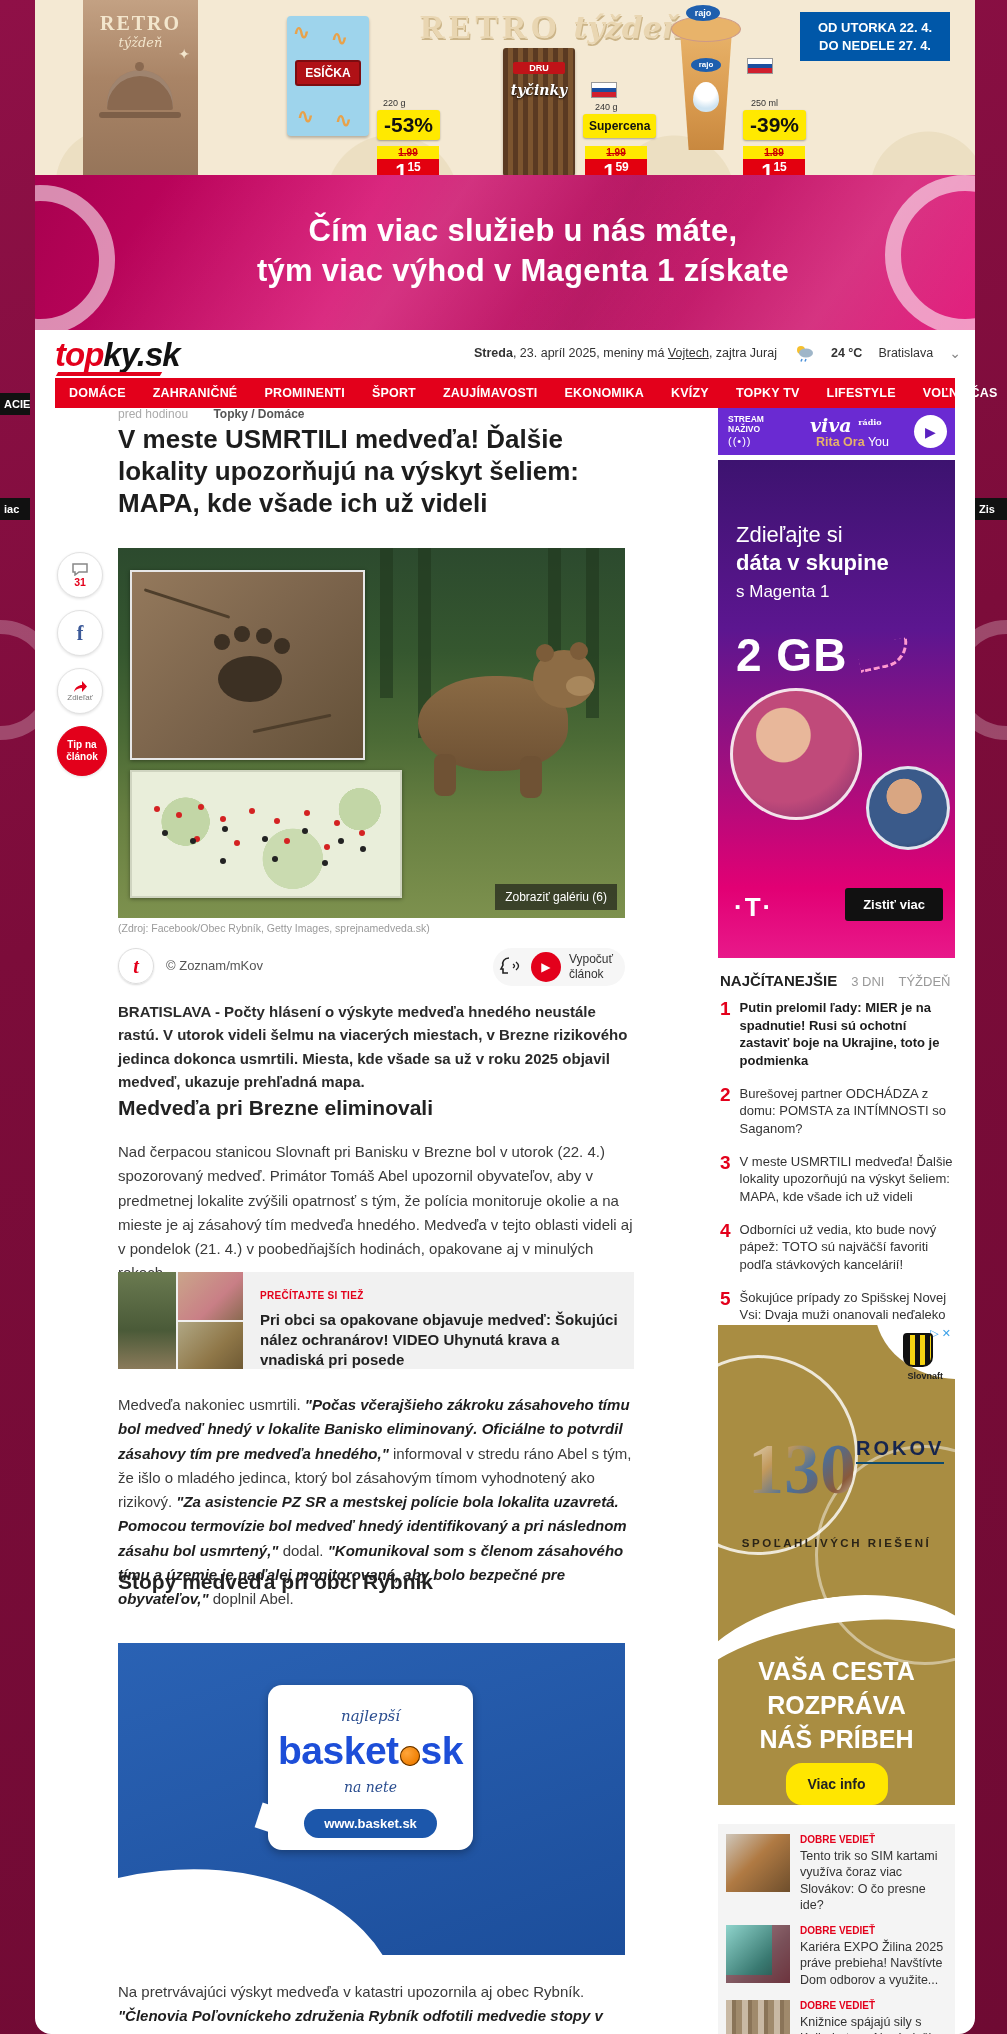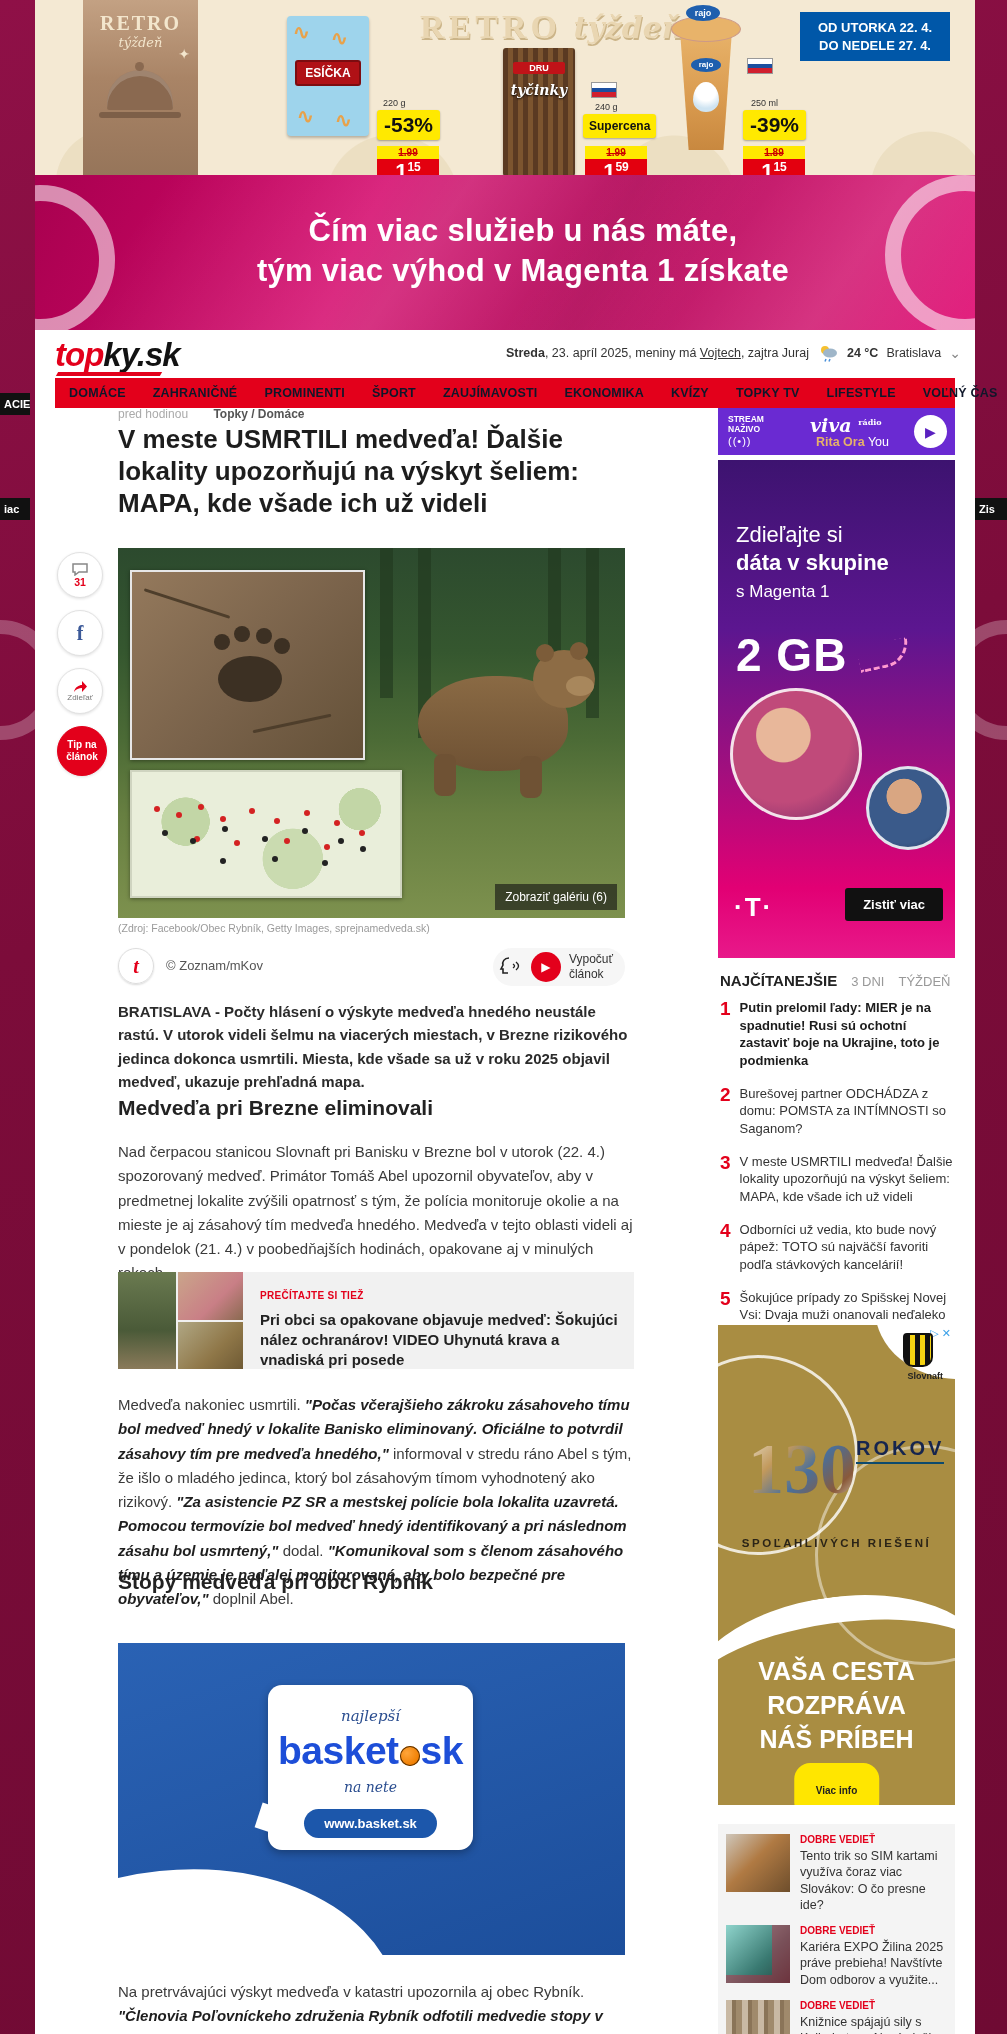--- a/index.html
+++ b/index.html
@@ -1,19 +1,19 @@
 <!DOCTYPE html>
 <html><head>
 <meta charset="utf-8">
 <style>
   * { margin:0; padding:0; box-sizing:border-box; }
   html,body { width:1007px; height:2034px; overflow:hidden; font-family:"Liberation Sans", sans-serif; }
   body { background:linear-gradient(160deg,#8f1047 0%,#7c0c3a 40%,#6f0a33 100%); position:relative; }
 
-  .content { position:absolute; left:35px; top:0; width:940px; height:2034px; background:#fff; }
+  .content { position:absolute; left:35px; top:0; width:940px; height:2034px; background:#fff;border-radius:16px; }
 
   
   .skin-tab { position:absolute; background:#111; color:#fff; font-size:11px; font-weight:700; padding:5px 4px; z-index:5; }
   .skin-tab.l1 { left:0; top:393px; width:30px; }
   .skin-tab.l2 { left:0; top:498px; width:30px; }
   .skin-tab.r1 { right:0; top:498px; width:32px; }
   .skin-deco { position:absolute; border-radius:50%; border:14px solid rgba(255,255,255,.25); }
 
   
   .lidl { position:absolute; top:0; left:0; width:940px; height:175px; background:#f4e9d3; overflow:hidden; }
@@ -68,28 +68,28 @@
   .mbanner .streak { position:absolute; width:500px; height:700px; background:linear-gradient(90deg,transparent,rgba(255,255,255,.18),transparent); transform:rotate(35deg); top:-250px; }
   .mbanner .ring { position:absolute; border:16px solid rgba(255,255,255,.55); border-radius:50%; }
   .mbanner h2 { position:absolute; width:100%; text-align:center; color:#fff; font-size:31px; font-weight:800; letter-spacing:.3px;padding-left:36px; }
 
   
   .site-header { position:absolute; top:330px; left:0; width:940px; height:48px; background:#fff; }
   .logo { position:absolute; left:20px; top:6px; font-style:italic; font-weight:900; font-size:33px; letter-spacing:-1px; }
   .logo .t { color:#e3001b; }
   .logo .k { color:#121212; }
   .logo-swoosh { position:absolute; left:22px; top:42px; width:104px; height:4px; background:#e3001b; transform:skewX(-30deg); }
-  .hdr-right { position:absolute; right:14px; top:14px; display:flex; align-items:center; gap:8px; font-size:12.5px; color:#333; }
+  .hdr-right { position:absolute; right:14px; top:14px; display:flex; align-items:center; gap:16px; font-size:12.5px; color:#333; }
   .hdr-right b { font-weight:700; }
   .hdr-right u { text-decoration:underline; }
   .chev { color:#888; font-size:14px; }
 
   
   .nav { position:absolute; top:378px; left:20px; width:900px; height:30px; background:#e3001b; display:flex; align-items:center; padding:0 14px; gap:27px; }
-  .nav span { color:#0f172a; font-weight:700; font-size:12.5px; letter-spacing:.2px; white-space:nowrap; }
+  .nav span { color:#ffffff; font-weight:700; font-size:12.5px; letter-spacing:.2px; white-space:nowrap; }
   .nav .spacer { flex:1; }
 
   
   .crumbs { position:absolute; top:407px; left:83px; font-size:12px; }
   .crumbs .t { color:#aaa; margin-right:22px; }
   .crumbs .p { color:#555; font-weight:600; }
   h1.title { position:absolute; top:424px; left:83px; width:515px; font-size:26px; line-height:1.23; font-weight:800; color:#1d1d1d; }
 
   
   .sh { position:absolute; left:22px; width:46px; height:46px; border-radius:50%; background:#fff; border:1px solid #e2e2e2; box-shadow:0 1px 3px rgba(0,0,0,.12); display:flex; flex-direction:column; align-items:center; justify-content:center; }
@@ -195,21 +195,21 @@
   .gold .arc { position:absolute; border:3px solid rgba(255,255,255,.8); border-radius:50%; }
   .shield { position:absolute; right:22px; top:8px; width:30px; height:34px; background:repeating-linear-gradient(90deg,#111 0 5px,#f5d312 5px 10px); border-radius:4px 4px 10px 10px; border:2px solid #111; }
   .shield-name { position:absolute; right:12px; top:46px; font-size:9px; font-weight:800; color:#222; }
   .adchoice { position:absolute; right:4px; top:2px; color:#3aa0e8; font-size:11px; }
   .gold .big130 { position:absolute; left:30px; top:108px; font-size:72px; font-weight:800; font-family:"Liberation Serif",serif;
     background:linear-gradient(135deg,#e8e2d0 0%,#c2995c 30%,#4a6f9a 55%,#8a5a3a 80%,#ded6c2 100%); -webkit-background-clip:text; background-clip:text; color:transparent; line-height:1; }
   .gold .rokov { position:absolute; left:138px; top:112px; font-size:20px; font-weight:800; color:#16254e; letter-spacing:3px; border-bottom:2px solid #0c4a6e; padding-bottom:2px; }
   .gold .sub { position:absolute; left:0; top:212px; width:100%; text-align:center; font-size:11.5px; font-weight:800; color:#2b2417; letter-spacing:2.5px; }
   .gold .wswoosh { position:absolute; left:-30px; top:272px; width:300px; height:160px; background:transparent; border-top:26px solid #fff; border-radius:50%; transform:rotate(-8deg); }
   .gold .cta-lines { position:absolute; left:0; top:330px; width:100%; text-align:center; color:#fff; font-size:25px; font-weight:800; line-height:1.35; }
-  .gold .cta-btn { position:absolute; left:50%; transform:translateX(-50%); top:438px; background:#ffe600; color:#222; font-size:10px; font-weight:700; border-radius:16px; padding:22px 22px; }
+  .gold .cta-btn { position:absolute; left:50%; transform:translateX(-50%); top:438px; background:#ffe600; color:#222; font-size:14px; font-weight:700; border-radius:16px; padding:13px 22px; }
 
   .dobre { position:absolute; left:683px; top:1824px; width:237px; height:210px; background:#f4f4f4; padding:10px 8px; }
   .d-item { display:flex; gap:10px; margin-bottom:12px; }
   .d-thumb { width:64px; height:58px; flex:none; }
   .d-thumb.t1 { background:linear-gradient(135deg,#cfc7bb 0%,#b07a43 45%,#6e4e2c 100%); }
   .d-thumb.t2 { background:linear-gradient(135deg,#8fd4cc 0%,#3a7a72 60%,#22453f 100%); box-shadow:inset -18px -8px 0 rgba(200,30,60,.45); }
   .d-thumb.t3 { background:repeating-linear-gradient(90deg,#c9b9a4 0 6px,#8a7458 6px 10px,#a08a6c 10px 16px); }
   .d-label { color:#e3001b; font-size:10px; font-weight:800; margin-bottom:3px; }
   .d-text { font-size:12.5px; line-height:1.3; color:#333; }
 

